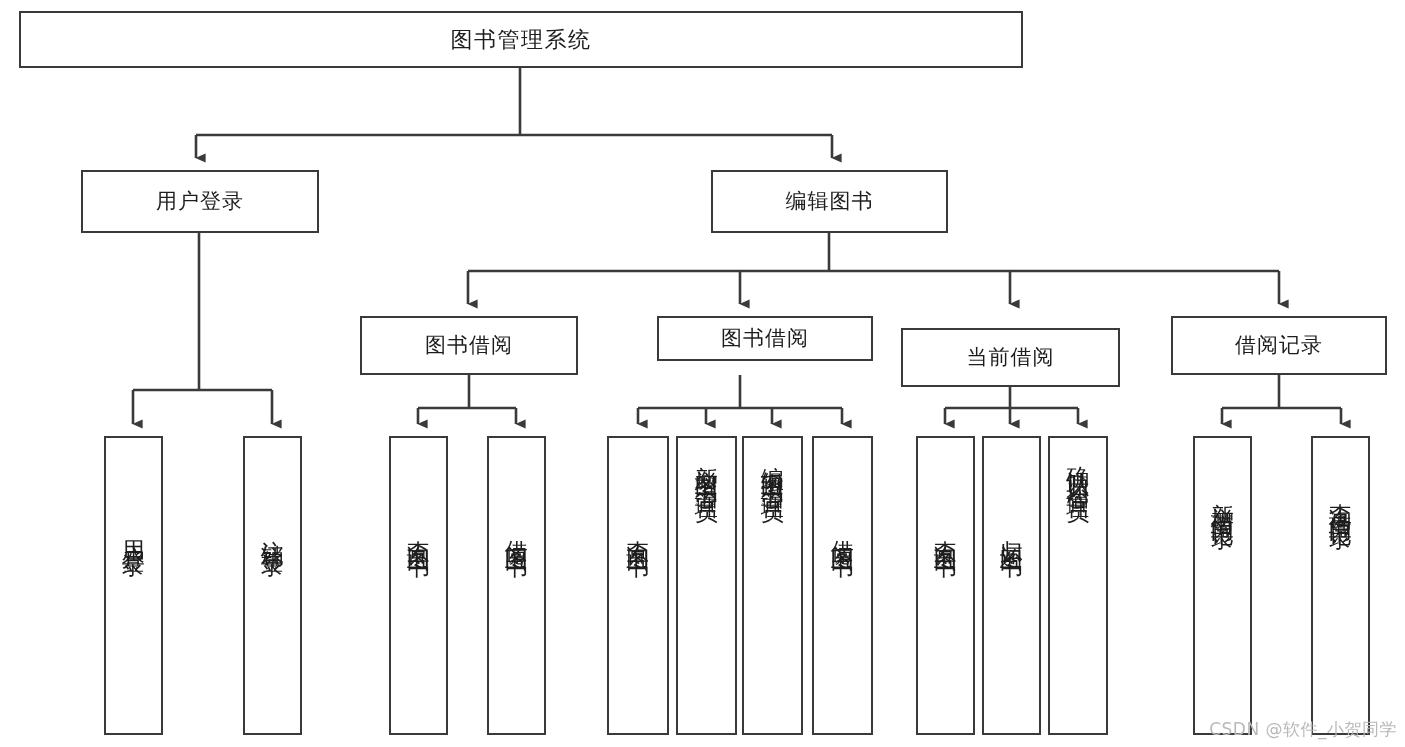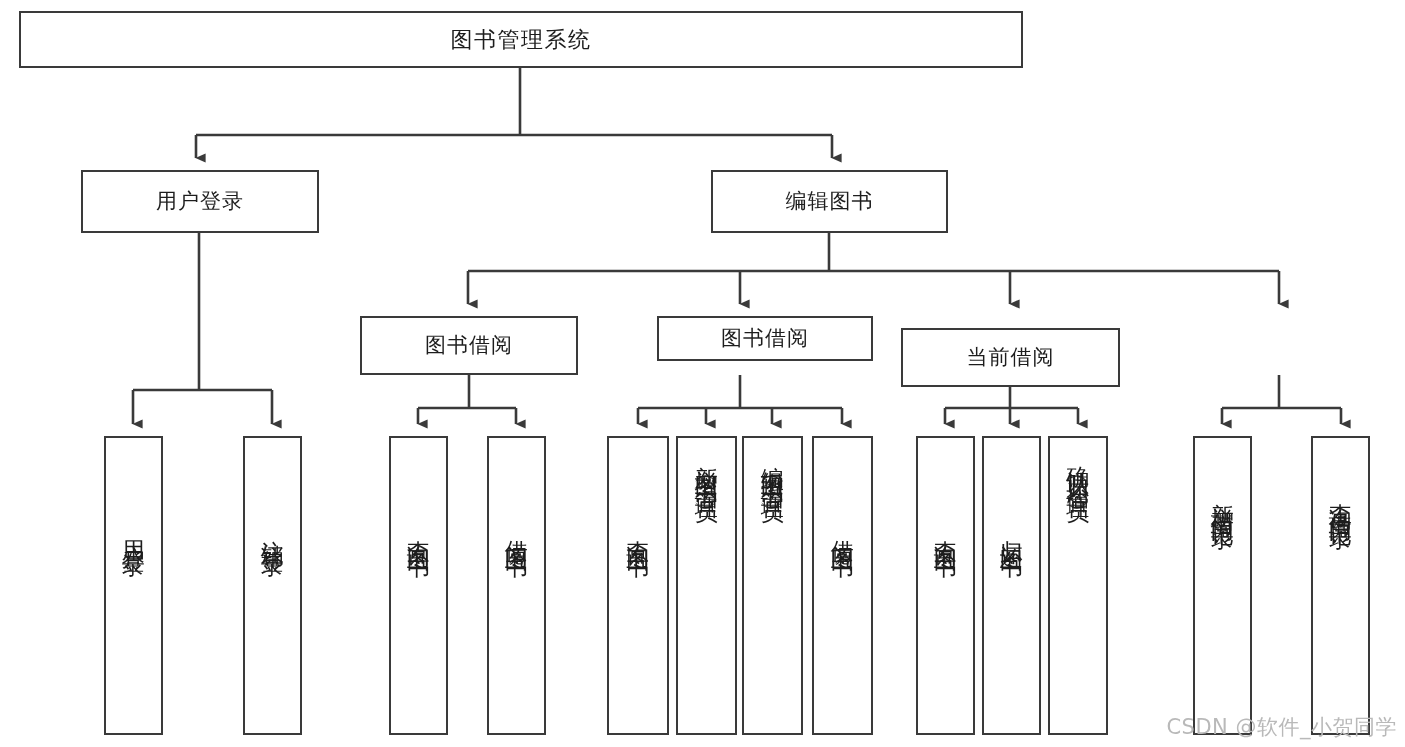--- a/index.html
+++ b/index.html
@@ -37,21 +37,21 @@
     writing-mode:vertical-rl;
     text-orientation:upright;
     font-size:23px;
     line-height:1.06;
     letter-spacing:5px;
     white-space:nowrap;
   }
   .watermark{
     position:absolute;
     right:8px;bottom:6px;
-    font-size:21px;
+    font-size:17px;
     color:#b9b9b9;
     letter-spacing:0.5px;
     z-index:3;
     white-space:nowrap;
   }
 </style>
 </head>
 <body>
 
 <div id="diagram">
@@ -119,20 +119,23 @@
 
   <div class="node horiz" style="left:360px;top:316px;width:218px;height:59px;">
     <span class="lbl">图书借阅</span>
   </div>
   <div class="node horiz" style="left:632px;top:316px;width:216px;height:45px;margin-left:25px;">
     <span class="lbl">图书借阅</span>
   </div>
   <div class="node horiz" style="left:901px;top:316px;width:219px;height:59px;margin-top:12px;">
     <span class="lbl">当前借阅</span>
   </div>
+  <div class="node horiz" style="left:1171px;top:316px;width:216px;height:59px;">
+    <span class="lbl">借阅记录</span>
+  </div>
 
   <div class="node vert" style="left:104px;top:436px;width:59px;height:299px;padding-top:84px;">
     <span class="lbl">用户登录</span>
   </div>
   <div class="node vert" style="left:243px;top:436px;width:59px;height:299px;padding-top:84px;">
     <span class="lbl">注销登录</span>
   </div>
 
   <div class="node vert" style="left:389px;top:436px;width:59px;height:299px;padding-top:84px;">
     <span class="lbl">查询图书</span>

